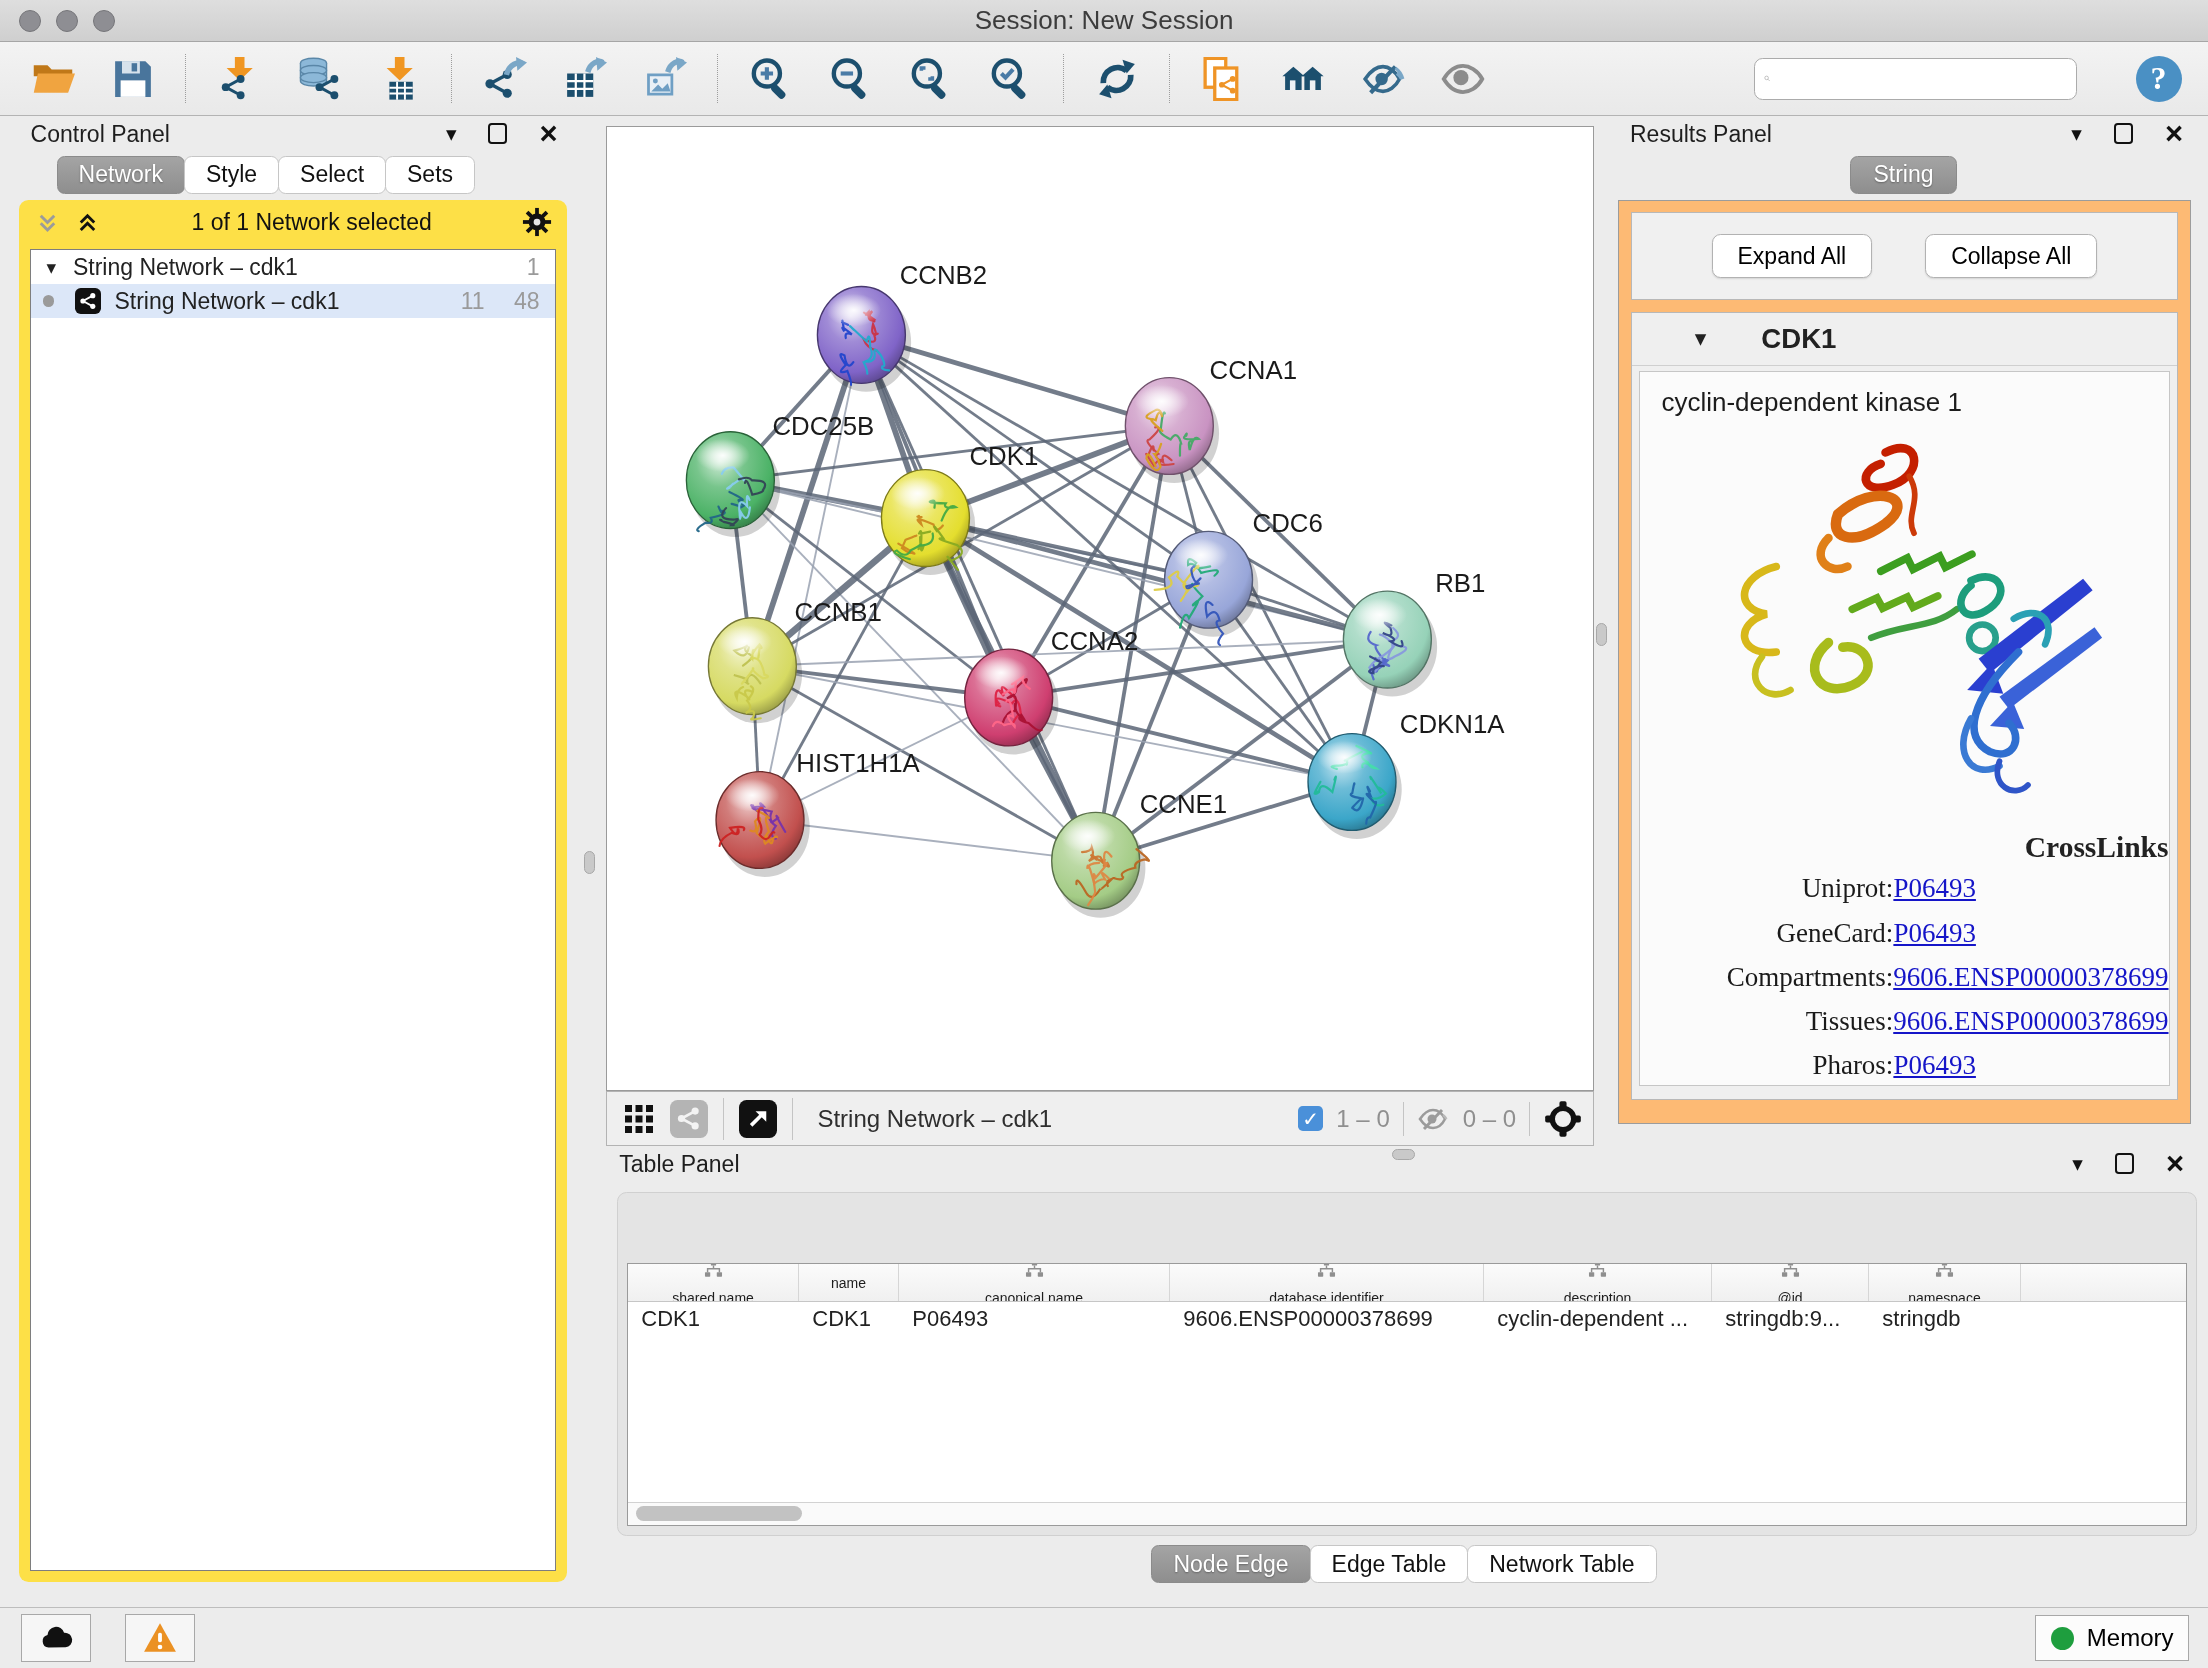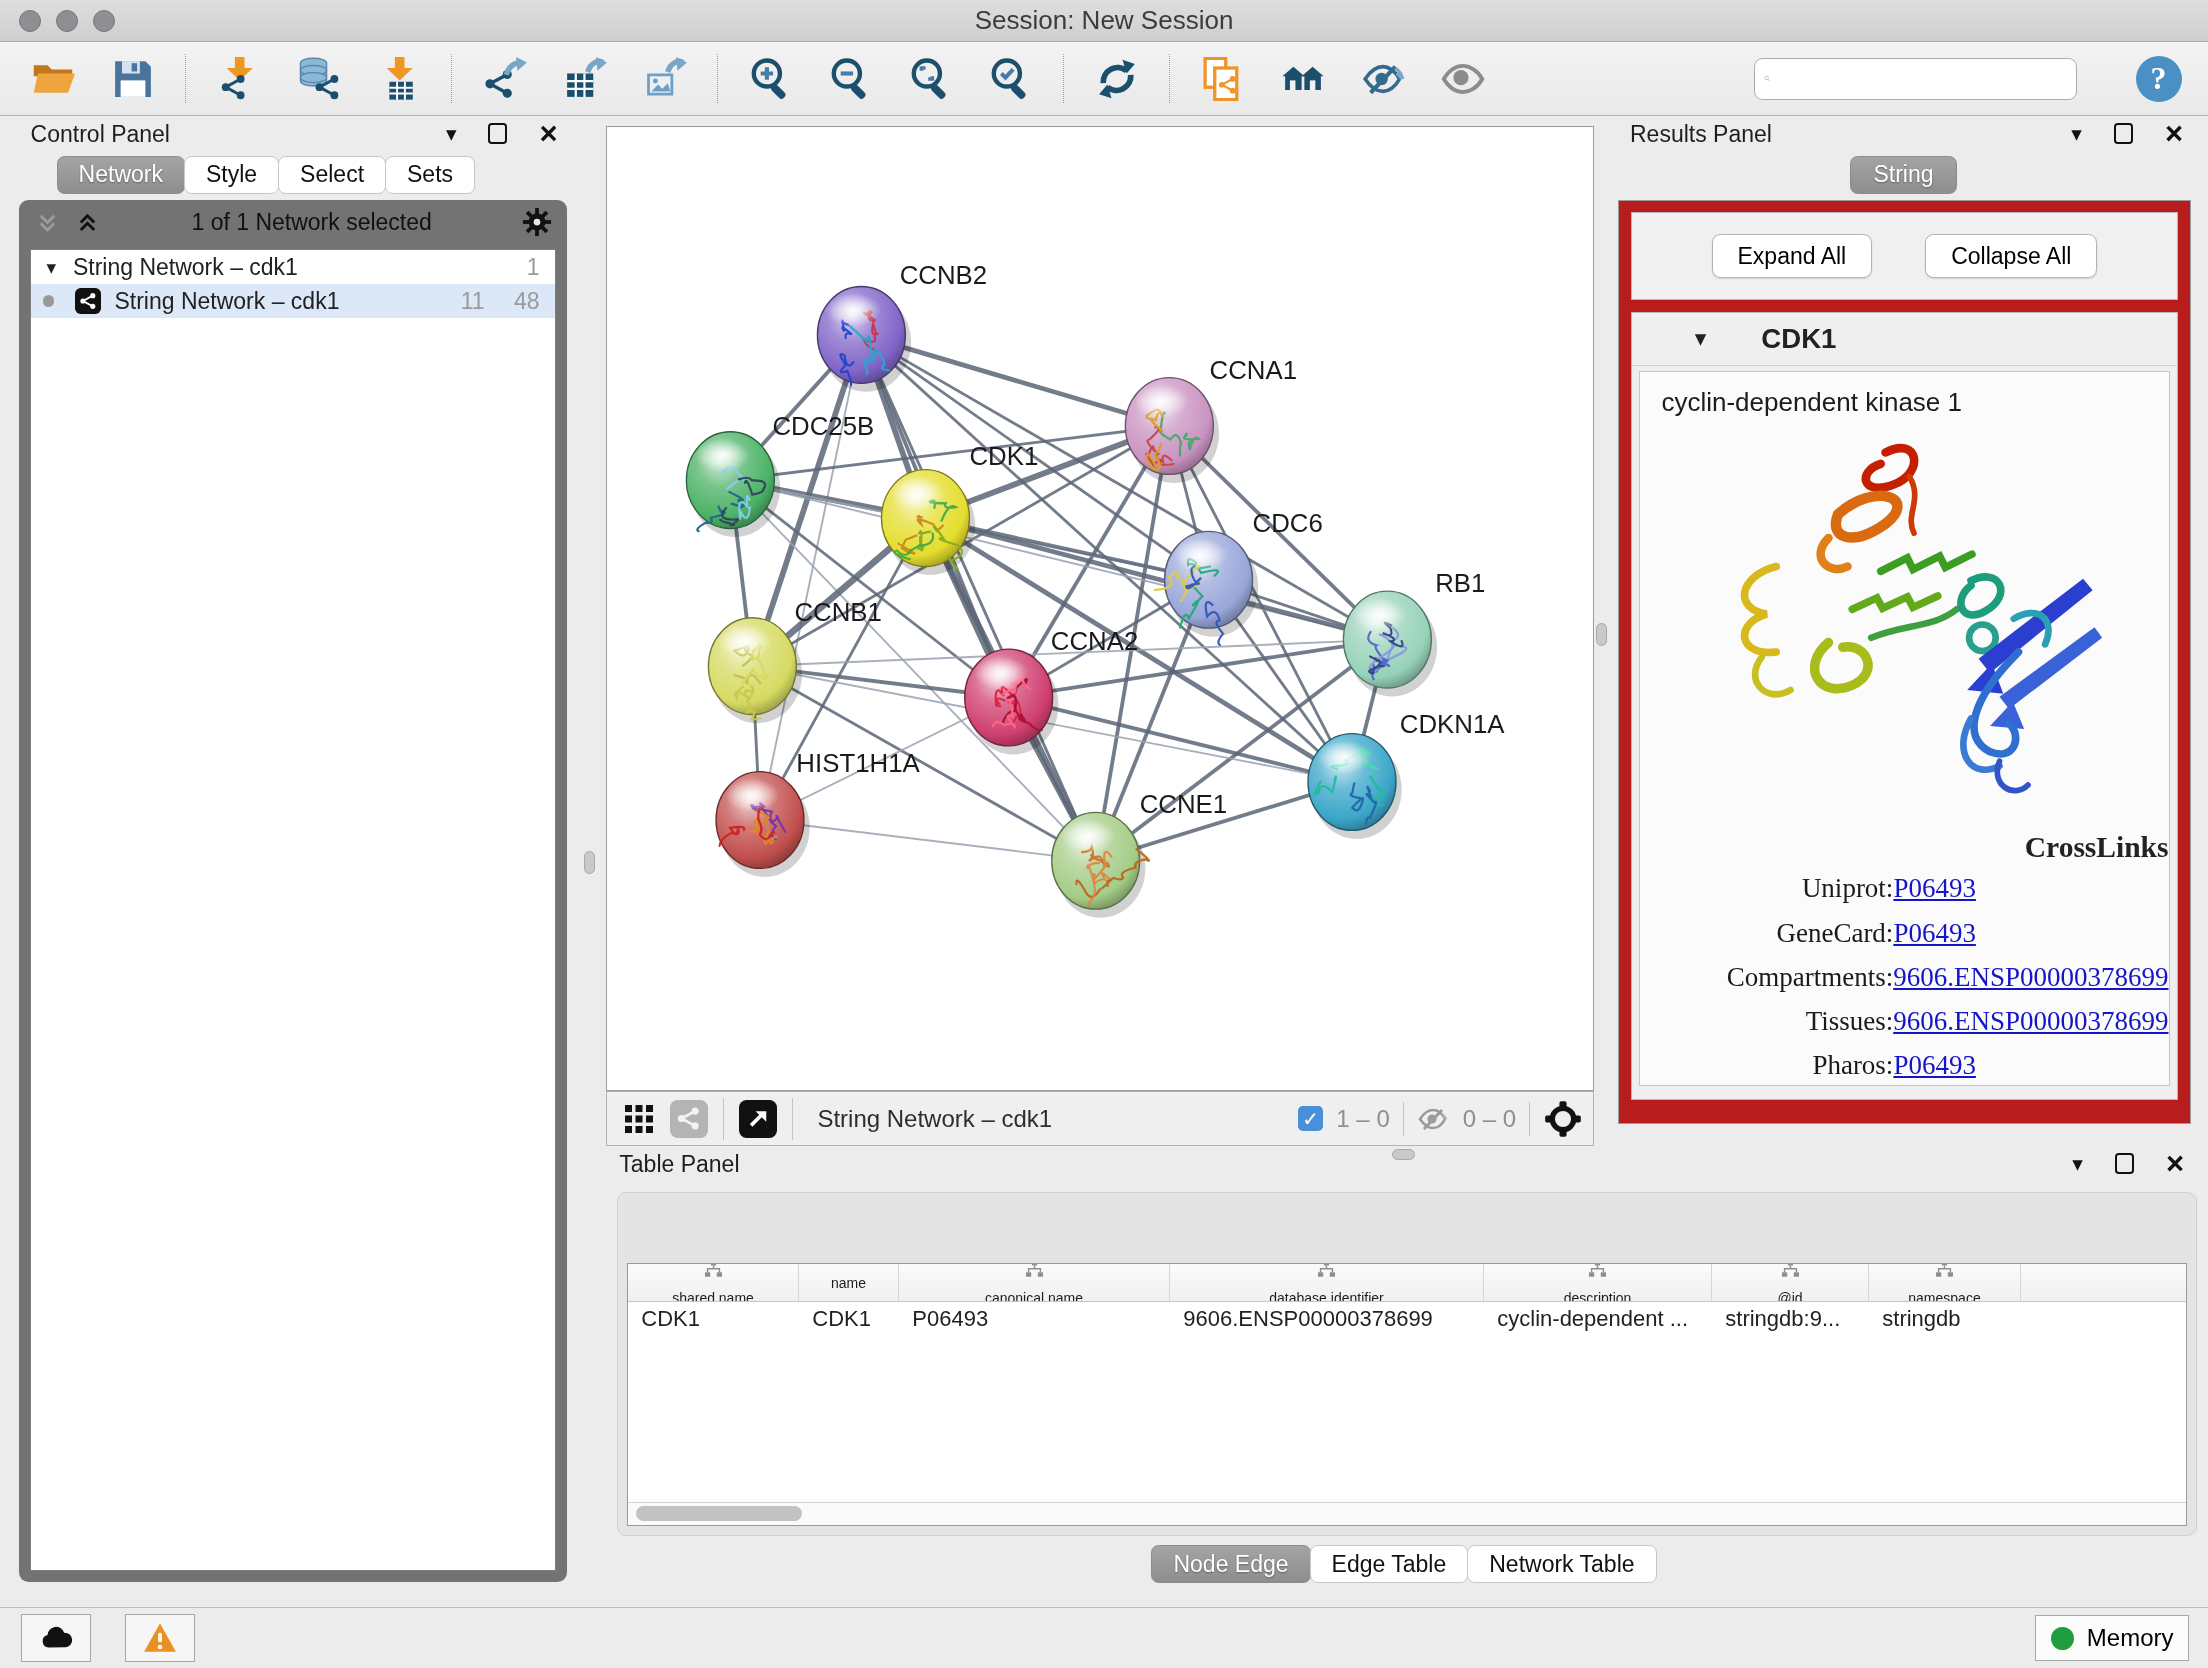--- a/index.html
+++ b/index.html
@@ -40,21 +40,21 @@
 
   .tab { height:38px; display:flex; align-items:center; justify-content:center; font-size:23px;
     border-radius:7.6px; background:#fff; border:1px solid #c6c6c6; color:#111; padding:0 21px; }
   .tab.sel { background:linear-gradient(#a4a4a4,#8e8e8e); color:#fff; border:1px solid #8b8b8b;
     text-shadow:0 1px 1.9px rgba(0,0,0,.35); }
 
   
   .control-panel { left:7.6px; top:116px; width:567px; height:1489px; }
   .cp-tabs { display:flex; margin:3.8px 0 0 49px; }
   .cp-tabs .tab { margin-right:-1px; }
-  .cp-body { position:absolute; left:11.4px; right:7.6px; top:84px; bottom:23px; background:#737373; border-radius:9.5px; }
+  .cp-body { position:absolute; left:11.4px; right:7.6px; top:84px; bottom:23px; background:#fde047; border-radius:9.5px; }
   .cp-statusrow { height:44px; display:flex; align-items:center; padding:0 15px; }
   .cp-statusrow svg { width:27px; height:27px; }
   .cp-status-label { flex:1; text-align:center; font-size:23px; color:#111; }
   .cp-list { position:absolute; left:11.4px; right:11.4px; top:49px; bottom:11.4px; background:#fff; border:1.9px solid #7e7e7e; }
   .net-row { height:34px; display:flex; align-items:center; font-size:23px; padding:0 15px; }
   .net-row .count { color:#9a9a9a; margin-left:auto; }
   .net-row.child { background:#dce7f8; padding-left:11.4px; }
   .net-row .dot { width:11.4px; height:11.4px; border-radius:50%; background:#9a9a9a; margin-right:21px; }
   .net-row .tri { font-size:19px; margin-right:17px; }
   .share-badge { width:26px; height:26px; border-radius:5.7px; background:#111; display:flex; align-items:center; justify-content:center; margin-right:13.3px; }
@@ -76,21 +76,21 @@
   .nb-name { font-size:24px; color:#2e2e2e; margin-left:9.5px; }
   .nb-right { margin-left:auto; display:flex; align-items:center; gap:13.3px; color:#8f8f8f; font-size:24px; }
   .nb-check { width:25px; height:25px; background:#4a90d9; border-radius:4.8px; color:#fff; font-size:20px;
     display:flex; align-items:center; justify-content:center; }
   .nb-vline { width:0; height:34px; border-left:1px solid #c4c4c4; }
   .nb-right svg { width:32px; height:32px; }
 
   
   .results-panel { left:1607px; top:116px; width:593px; height:1030px; }
   .string-tab { margin:3.8px auto 0 auto; width:107px; }
-  .results-box { position:absolute; left:11.4px; right:9.5px; top:84px; height:924px; background:#b91c1c; border:1.9px solid #9c9c9c; }
+  .results-box { position:absolute; left:11.4px; right:9.5px; top:84px; height:924px; background:#fdba74; border:1.9px solid #9c9c9c; }
   .expand-box { margin:11.4px; height:88px; border:1px solid #b8b8b8; background:#f0f0f0;
     display:flex; align-items:center; justify-content:center; gap:53px; }
   .res-btn { height:44px; background:#fff; border:1px solid #b2b2b2; border-radius:8.6px; font-size:23px; padding:0 25px;
     font-family:"Liberation Sans",sans-serif; box-shadow:0 1px 1.9px rgba(0,0,0,.12); }
   .section-box { margin:0 11.4px 11.4px 11.4px; border:1px solid #b8b8b8; background:#efefef; height:788px; }
   .sec-header { height:53px; display:flex; align-items:center; padding-left:63px; border-bottom:1px solid #cfcfcf; }
   .sec-header .tri { font-size:23px; }
   .sec-title { font-weight:bold; font-size:27.6px; margin-left:55px; }
   .sec-inner { margin:5.7px 7.6px; background:#fbfbfb; border:1px solid #c6c6c6; height:715px; }
   .sec-desc { font-size:26px; padding:15px 0 5.7px 21px; color:#1c1c1c; }

